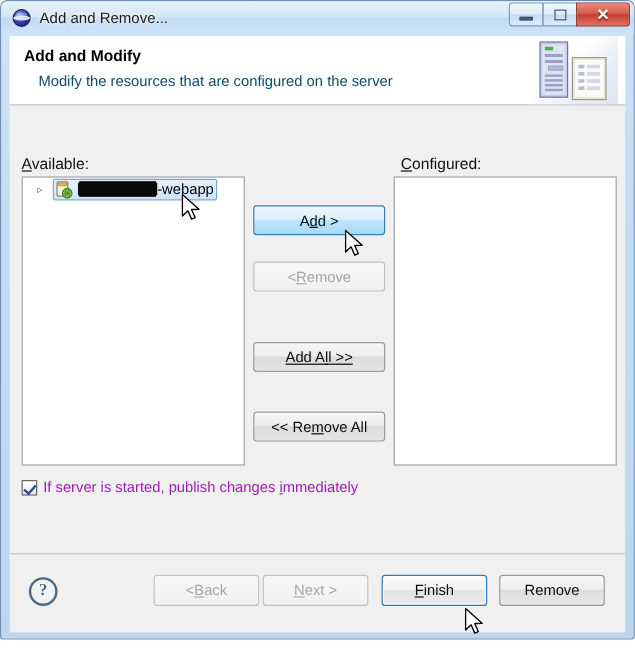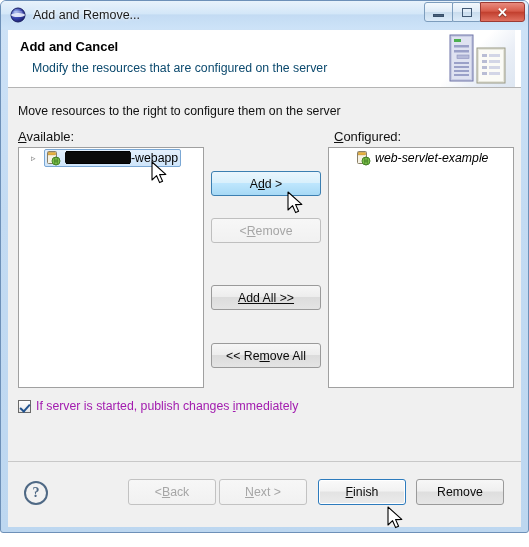--- a/index.html
+++ b/index.html
@@ -284,21 +284,21 @@
       <div class="wbtn max">
         <span class="glyph-max"></span>
       </div>
       <div class="wbtn close">
         <span class="glyph-close">✕</span>
       </div>
     </div>
   </div>
 
   <div class="header">
-    <div class="header-title">Add and Cancel</div>
+    <div class="header-title">Add and Modify</div>
     <div class="header-sub">Modify the resources that are configured on the server</div>
     <div class="header-img">
       <svg width="74" height="57" viewBox="0 0 74 57">
 
         <rect x="9" y="5" width="23" height="46" fill="#c9cde4" stroke="#6f74a8" stroke-width="1"></rect>
         <rect x="11" y="7" width="19" height="42" fill="#dfe2f1"></rect>
         <rect x="13" y="9" width="7" height="3" fill="#4caf50"></rect>
         <rect x="13" y="15" width="15" height="2.5" fill="#9aa0c8"></rect>
         <rect x="13" y="20" width="15" height="2.5" fill="#9aa0c8"></rect>
         <rect x="16" y="25" width="12" height="3.5" fill="#b5bad9" stroke="#8b90bd" stroke-width="0.6"></rect>
@@ -316,21 +316,20 @@
         <rect x="41" y="36" width="5" height="3" fill="#b9bdd4"></rect>
         <rect x="48" y="36" width="11" height="3" fill="#d3d6e6"></rect>
         <rect x="41" y="42" width="5" height="3" fill="#b9bdd4"></rect>
         <rect x="48" y="42" width="11" height="3" fill="#d3d6e6"></rect>
       </svg>
     </div>
   </div>
 
   <div class="body">
 
-    <div class="intro">Move resources to the right to configure them on the server</div>
 
     <div class="lbl lbl-available"><u class="acc">A</u><span>vailable:</span></div>
 
     <div class="lbl lbl-configured"><u class="acc">C</u><span>onfigured:</span></div>
 
     <div class="listbox available">
       <div class="tree-row">
         <span class="tree-arrow">▹</span>
         <span class="node-box selected">
           <span class="mod-icon">
@@ -369,32 +368,20 @@
       <div class="btn btn-removeall">
           <span>&lt;&lt; Re</span>
           <u class="acc">m</u>
           <span>ove All</span>
         </div>
     </div>
 
     <div class="listbox configured">
       <div class="tree-row">
         <span class="tree-arrow blank">▹</span>
-        <span class="node-box">
-          <span class="mod-icon">
-            <svg width="16" height="16" viewBox="0 0 16 16">
-              <rect x="2.5" y="1.5" width="9" height="12" rx="1" fill="#f6f2e4" stroke="#8a8068" stroke-width="1"></rect>
-              <rect x="3.5" y="2.5" width="7" height="2.4" fill="#e8b33a" stroke="#b9862a" stroke-width="0.5"></rect>
-              <circle cx="11" cy="11" r="4" fill="#7fc24b" stroke="#3e7a22" stroke-width="0.9"></circle>
-              <path d="M9 11 h4 M11 9 v4" stroke="#3e7a22" stroke-width="0.7" fill="none"></path>
-              <ellipse cx="11" cy="11" rx="1.7" ry="4" fill="none" stroke="#3e7a22" stroke-width="0.6"></ellipse>
-            </svg>
-          </span>
-          <span class="node-label italic">web-servlet-example</span>
-        </span>
       </div>
     </div>
 
     <div class="checkrow">
       <span class="cbox"></span>
       <span><span>If server is started, publish changes </span><u class="acc">i</u><span>mmediately</span></span>
     </div>
   </div>
 
   <div class="footer">

